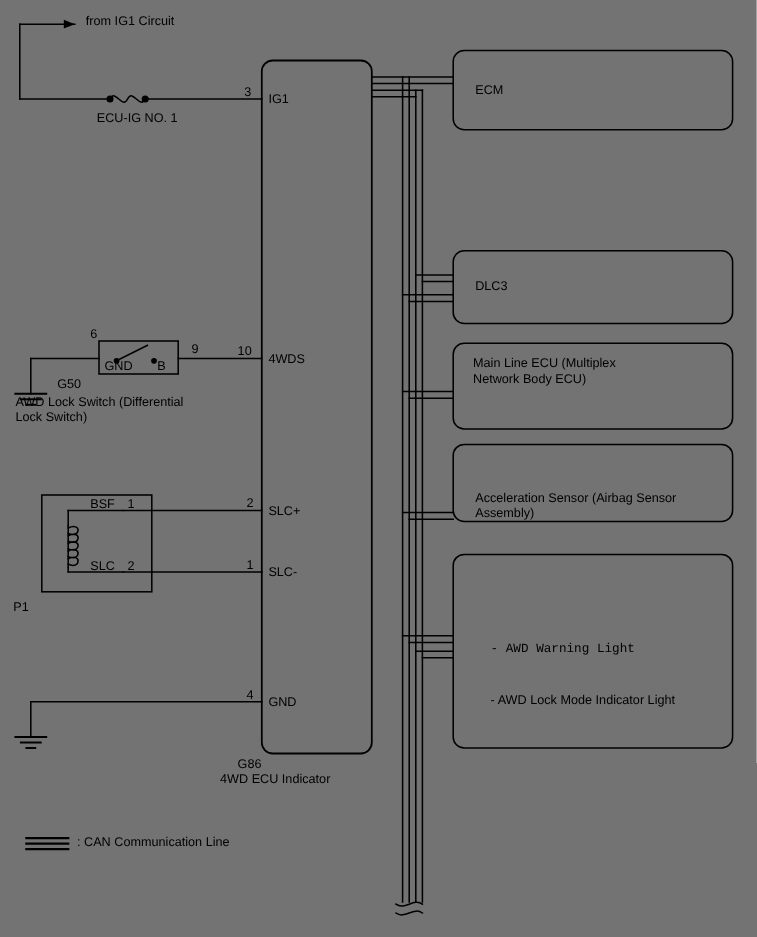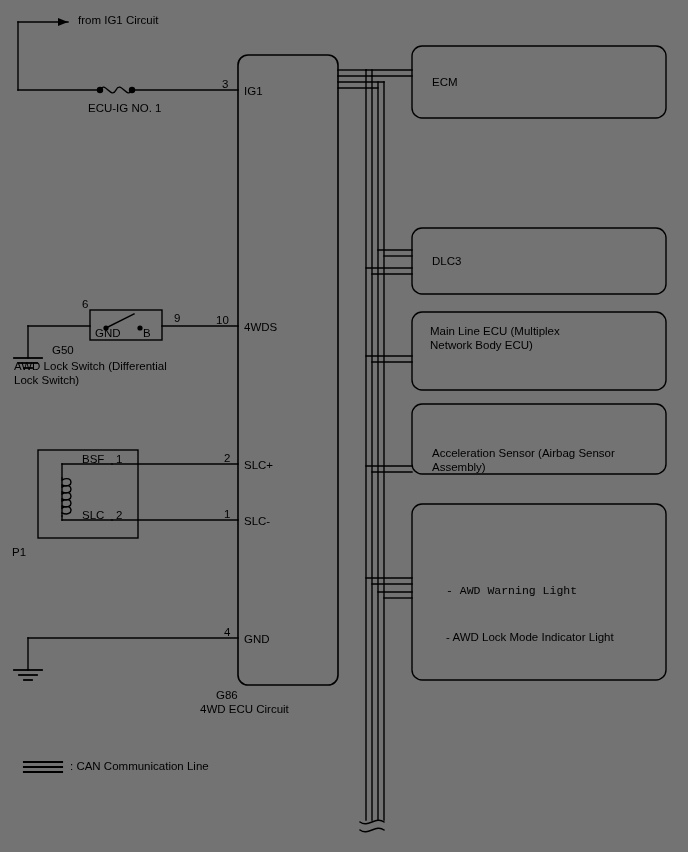--- a/index.html
+++ b/index.html
@@ -154,21 +154,21 @@
   <div class="lbl pin" style="left:224px; top:451px;">2</div>
   <div class="lbl pin" style="left:244px; top:458px;">SLC+</div>
 
   <div class="lbl pin" style="left:224px; top:507px;">1</div>
   <div class="lbl pin" style="left:244px; top:514px;">SLC-</div>
 
   <div class="lbl pin" style="left:224px; top:625px;">4</div>
   <div class="lbl pin" style="left:244px; top:632px;">GND</div>
 
   <div class="lbl" style="left:216px; top:688px;">G86</div>
-  <div class="lbl" style="left:200px; top:702px;">4WD ECU Circuit</div>
+  <div class="lbl" style="left:200px; top:702px;">4WD ECU Indicator</div>
 
   <div class="lbl" style="left:82px; top:297px;">6</div>
   <div class="lbl" style="left:174px; top:311px;">9</div>
   <div class="lbl" style="left:95px; top:326px;">GND</div>
   <div class="lbl" style="left:143px; top:326px;">B</div>
   <div class="lbl" style="left:52px; top:343px;">G50</div>
   <div class="lbl boxleft" style="left:14px; top:359px; width:230px;">AWD Lock Switch (Differential
 Lock Switch)</div>
 
   <div class="lbl" style="left:82px; top:452px;">BSF</div>

